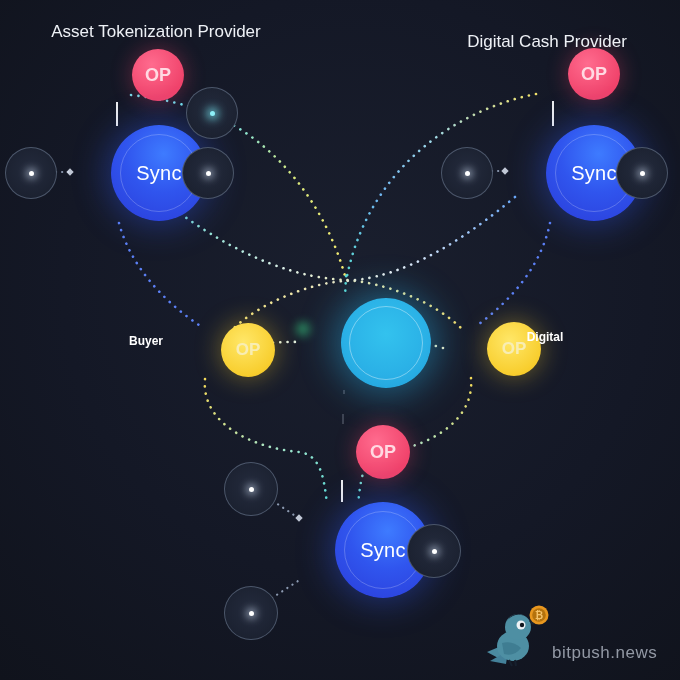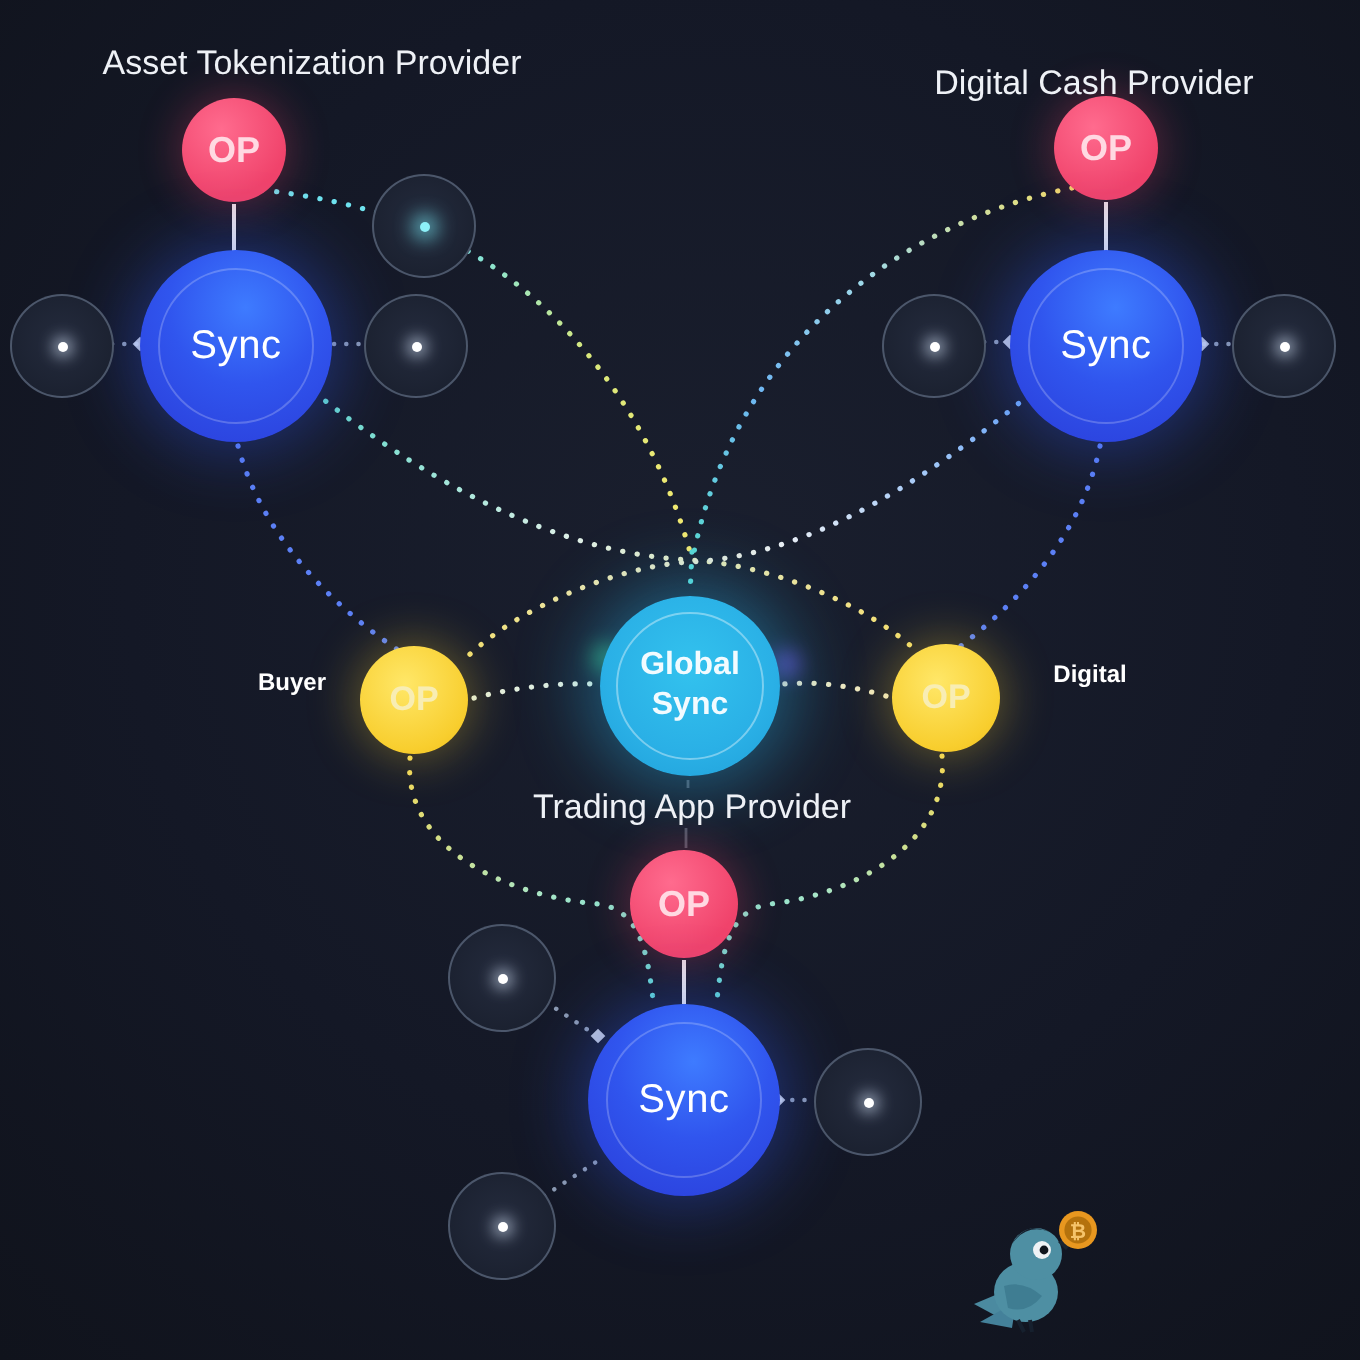--- a/index.html
+++ b/index.html
@@ -9,21 +9,21 @@
     font-family:"Liberation Sans","DejaVu Sans",sans-serif;
     padding-left:32px;
   }
   .links{position:absolute;left:0;top:0;z-index:1;}
   .dots{fill:none;stroke-width:2.6;stroke-linecap:round;stroke-dasharray:0.1 7.2;}
   .conn{fill:none;stroke:#aebfd8;opacity:.78;stroke-width:2.2;stroke-linecap:round;stroke-dasharray:0.1 6;}
   .solid{fill:none;stroke:#ffffff;opacity:.92;stroke-width:2;}
   .faint{fill:none;stroke:#b9c0d0;opacity:.35;stroke-width:1.4;}
   .diamond{fill:#dfe8f5;opacity:.85;}
 
-  .node{position:absolute;border-radius:50%;display:flex;align-items:center;justify-content:center;text-align:center;z-index:2;}
+  .node{position:absolute;border-radius:50%;display:flex;align-items:center;justify-content:center;text-align:center;z-index:2;margin-left:41px;}
   .ring{position:absolute;inset:9px;border:1px solid rgba(255,255,255,.22);border-radius:50%;}
   .ring.g{inset:8px;border-color:rgba(255,255,255,.38);}
 
   .sync{width:96px;height:96px;
     background:radial-gradient(circle at 55% 30%, #3e7bff 0%, #3055ee 45%, #2a3cd8 100%);
     box-shadow:0 0 34px 4px rgba(50,90,245,.40);text-align:center;}
   .sync-text{color:#fff;font-size:20px;font-weight:500;letter-spacing:.3px;}
 
   .global{width:90px;height:90px;
     background:radial-gradient(circle at 50% 40%, #33c2ee 0%, #2ab0e6 60%, #1f9fd8 100%);
@@ -135,21 +135,20 @@
     <rect class="diamond" x="-2.6" y="-2.6" width="5.2" height="5.2" transform="translate(389,550) rotate(45)"></rect>
     <rect class="diamond" x="-2.6" y="-2.6" width="5.2" height="5.2" transform="translate(299,518) rotate(45)"></rect>
     <rect class="diamond" x="-2.6" y="-2.6" width="5.2" height="5.2" transform="translate(70,172) rotate(45)"></rect>
   </svg>
 
   <div class="glow green" style="left:296px;top:322px;"></div>
   <div class="glow purple" style="left:386px;top:325px;"></div>
 
   <div class="label title" style="left:156px;top:32px;">Asset Tokenization Provider</div>
   <div class="label title" style="left:547px;top:42px;">Digital Cash Provider</div>
-  <div class="label title" style="left:346px;top:404px;">Trading App Provider</div>
   <div class="label party" style="left:146px;top:341px;">Buyer</div>
   <div class="label party" style="left:545px;top:337px;">Digital</div>
 
   <div class="node op-pink" style="left:91px;top:49px;">
     <span class="op-text">OP</span>
   </div>
   <div class="node sync" style="left:70px;top:125px;">
     <span class="ring"></span>
     <span class="sync-text">Sync</span>
   </div>
@@ -172,21 +171,20 @@
   </div>
   <div class="sat" style="left:441px;top:147px;">
       <span class="sat-dot"></span>
     </div>
   <div class="sat" style="left:616px;top:147px;">
       <span class="sat-dot"></span>
     </div>
 
   <div class="node global" style="left:300px;top:298px;">
     <span class="ring g"></span>
-    <span class="global-text">Global Sync</span>
   </div>
   <div class="node op-yellow" style="left:180px;top:323px;">
     <span class="op-text">OP</span>
   </div>
   <div class="node op-yellow" style="left:446px;top:322px;">
     <span class="op-text">OP</span>
   </div>
 
   <div class="node op-pink lg" style="left:315px;top:425px;">
     <span class="op-text">OP</span>
@@ -216,15 +214,16 @@
       <circle cx="36" cy="23" r="4.5" fill="#eef2f5"></circle>
       <circle cx="37" cy="23" r="2.2" fill="#10151d"></circle>
       <path d="M44,19 L57,12 L48,23 Z" fill="#1a2430"></path>
       <path d="M24,58 l3,6 M30,58 l1,6" stroke="#16202e" stroke-width="2"></path>
       <g>
         <circle cx="54" cy="13" r="9.5" fill="#e8971f"></circle>
         <circle cx="54" cy="13" r="6.8" fill="#b4720d"></circle>
         <text x="54" y="17" text-anchor="middle" font-size="10" font-weight="bold" fill="#f5c36a">₿</text>
       </g>
     </svg>
+    <div class="brand-site">bitpush.news</div>
   </div>
 
 </div>
 
 </body></html>

